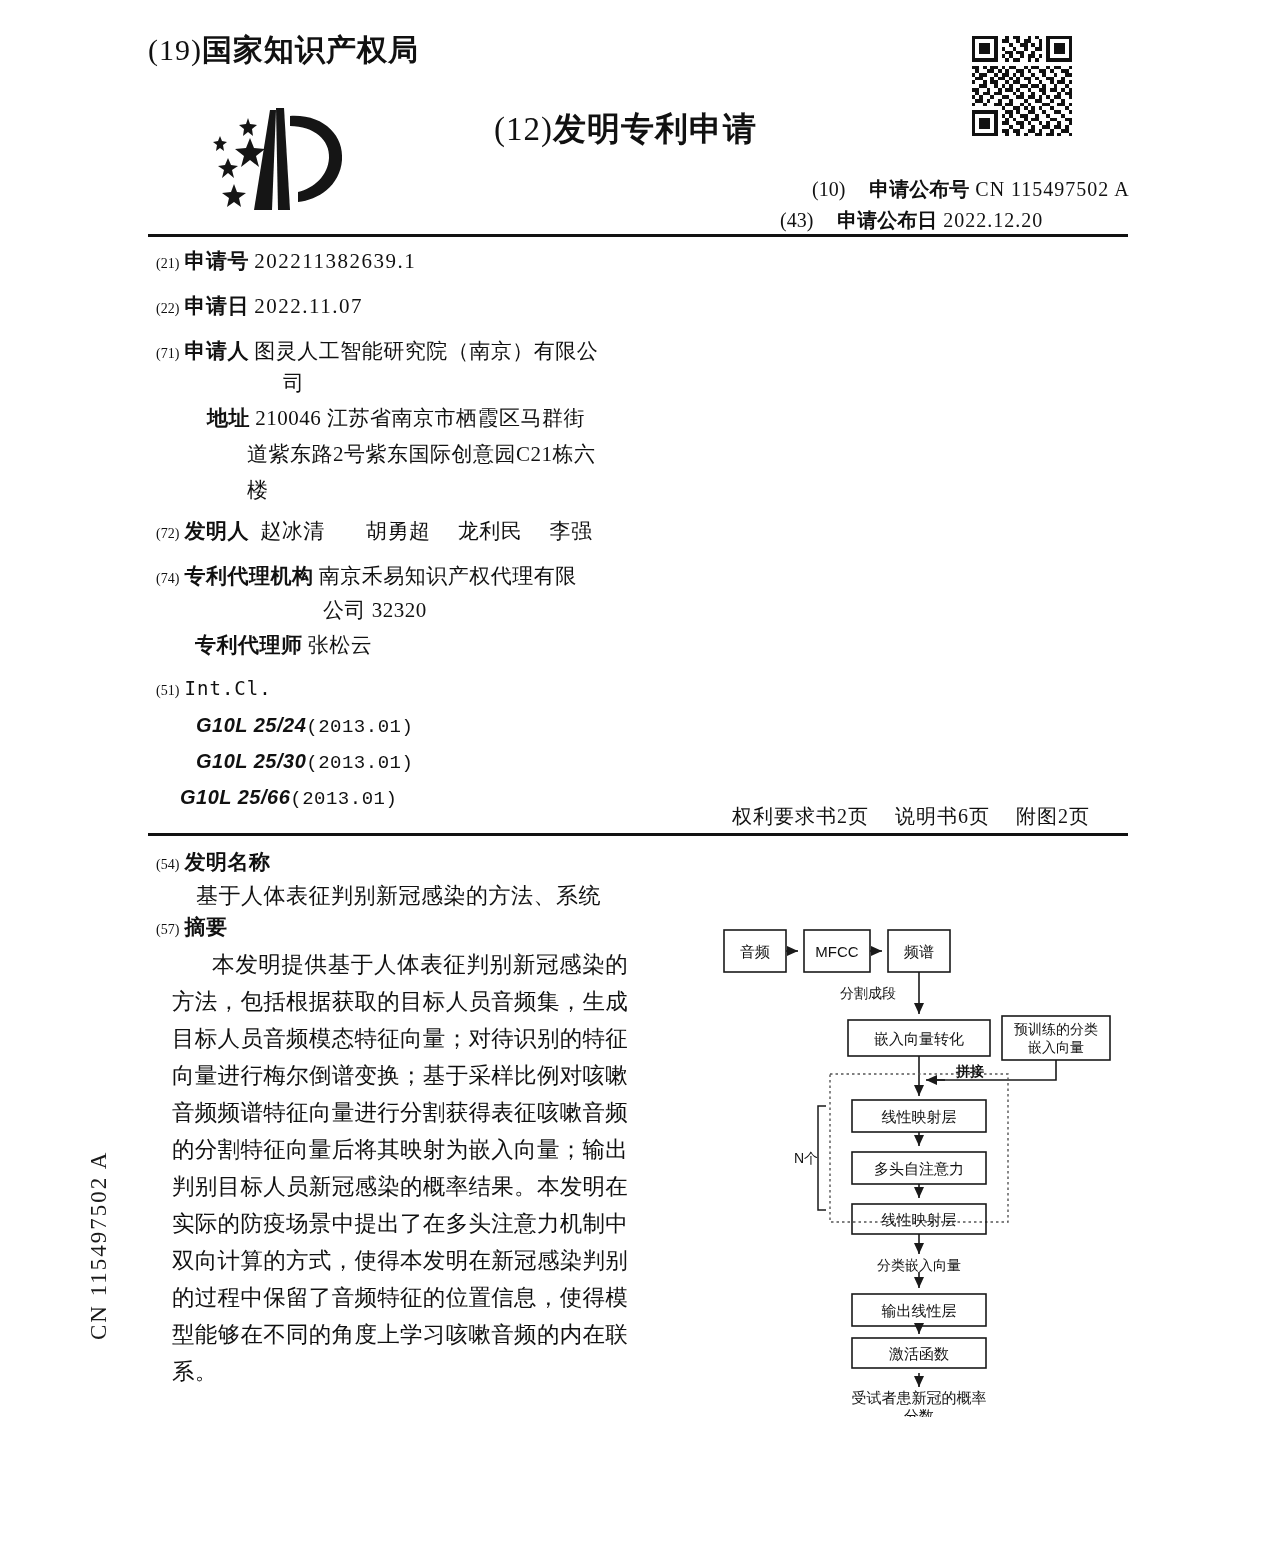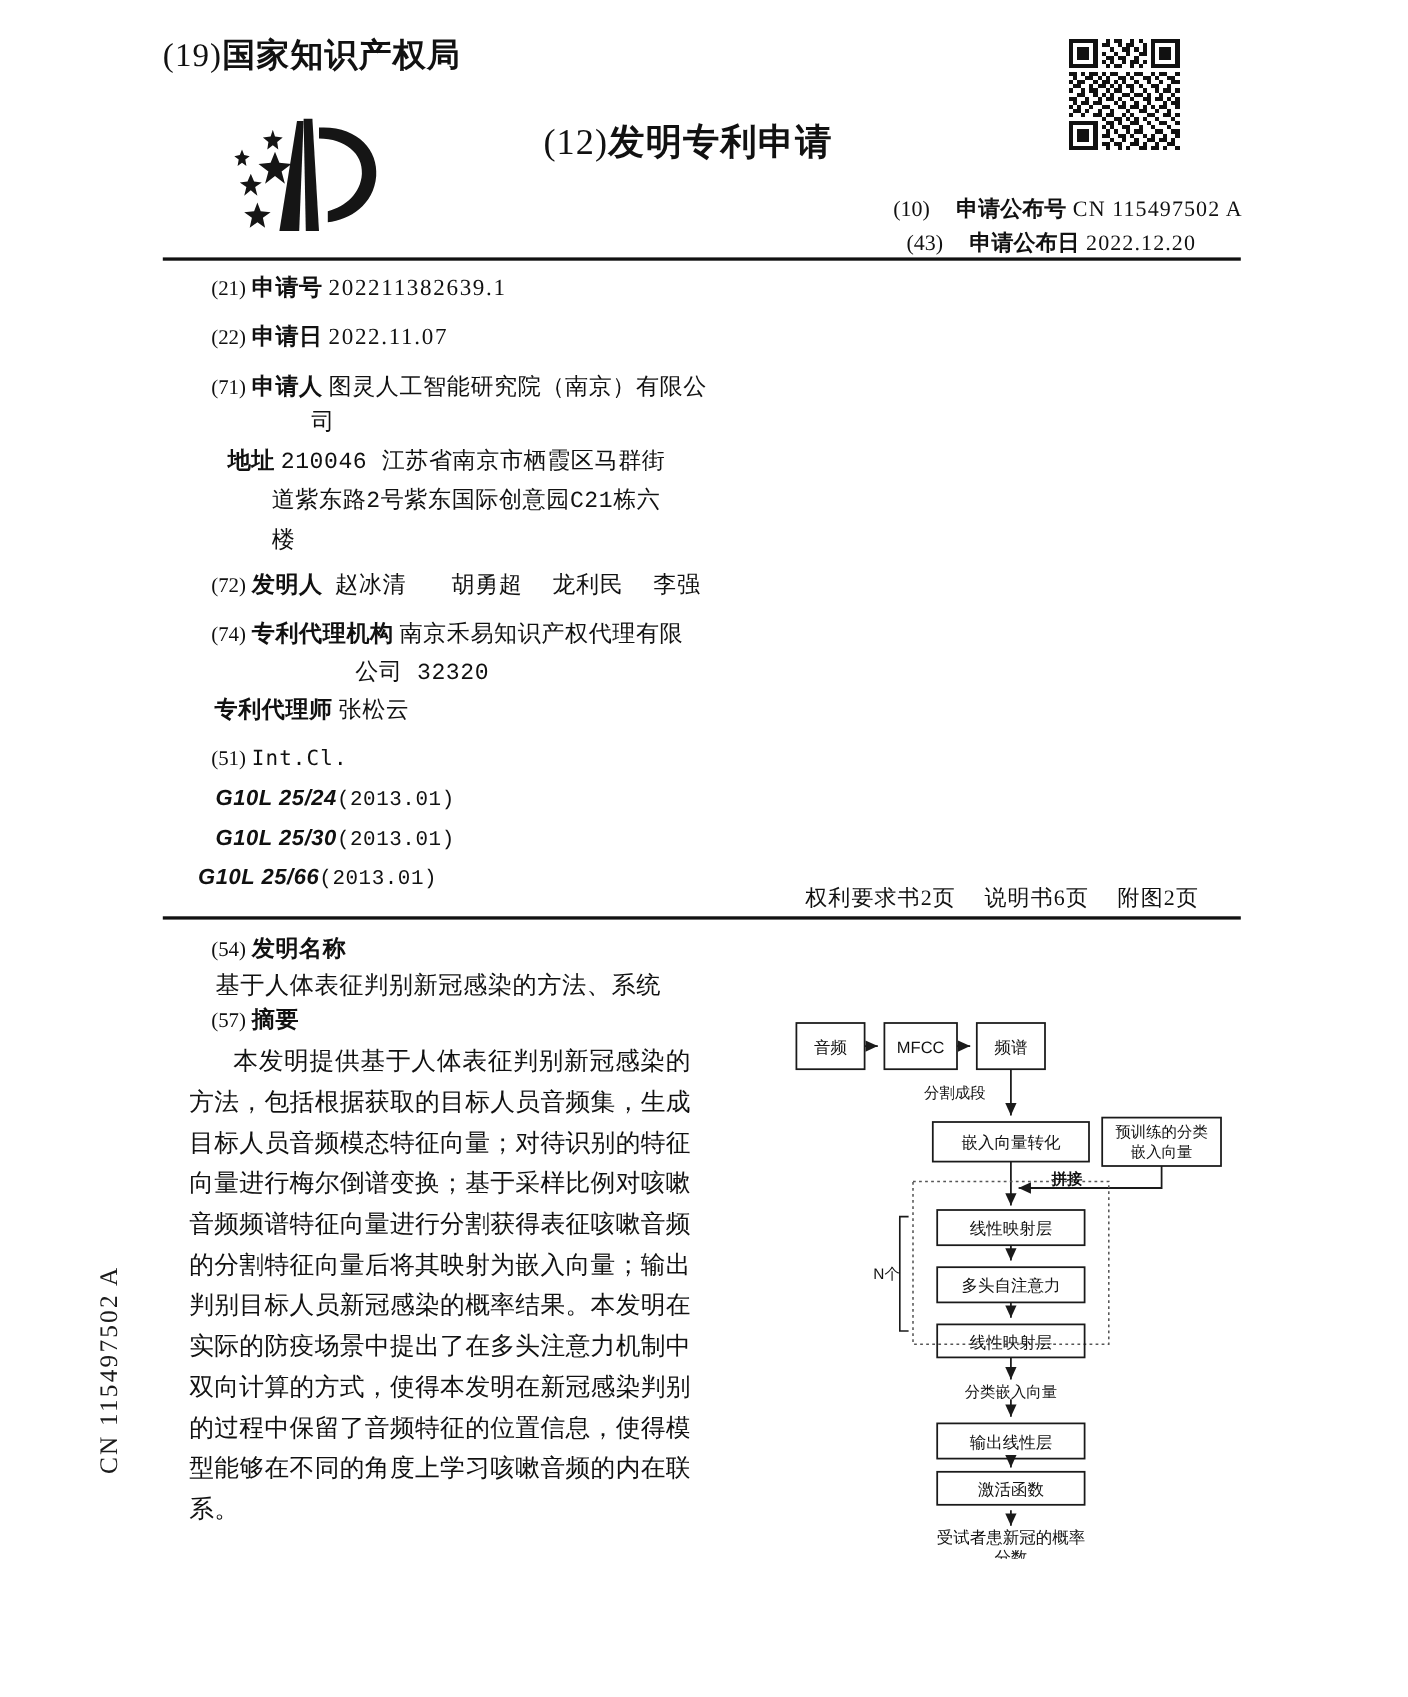--- a/index.html
+++ b/index.html
@@ -97,21 +97,21 @@
   .pubrow .par {
     font-family: "Liberation Serif", "DejaVu Serif", serif;
     font-weight: 400;
   }
   .pubrow .val {
     font-family: "Liberation Serif", "DejaVu Serif", serif;
     letter-spacing: 1px;
     margin-left: 6px;
   }
   #pub-no  { left: 812px; top: 176px; }
-  #pub-date{ left: 824px; top: 207px; }
+  #pub-date{ left: 780px; top: 207px; }
 
   .rule {
     position: absolute;
     left: 148px;
     width: 980px;
     background: #111;
   }
   #rule-1 { top: 234px; height: 3px; }
   #rule-2 { top: 833px; height: 3px; }
 
@@ -120,30 +120,29 @@
 
   .bib-line {
     position: absolute;
     font-size: 21px;
     white-space: nowrap;
     line-height: 1.25;
   }
   .code {
     display: inline-block;
     font-family: "Liberation Serif", "DejaVu Serif", serif;
-    font-size: 19px;
-    margin-left: 36px;
+    font-size: 14px;
   }
   .lab {
     font-family: "Liberation Sans", "DejaVu Sans", sans-serif;
     font-weight: 700;
     letter-spacing: 0.5px;
   }
   .txt {
-    font-family: Liberation Mono, monospace;
+    font-family: Liberation Serif, serif;
     letter-spacing: 0.5px;
   }
   .mono {
     font-family: "Liberation Serif", "DejaVu Serif", serif;
     letter-spacing: 1.5px;
   }
 
   .intcl-head {
     font-family: "DejaVu Sans Mono", monospace;
     font-size: 19px;

